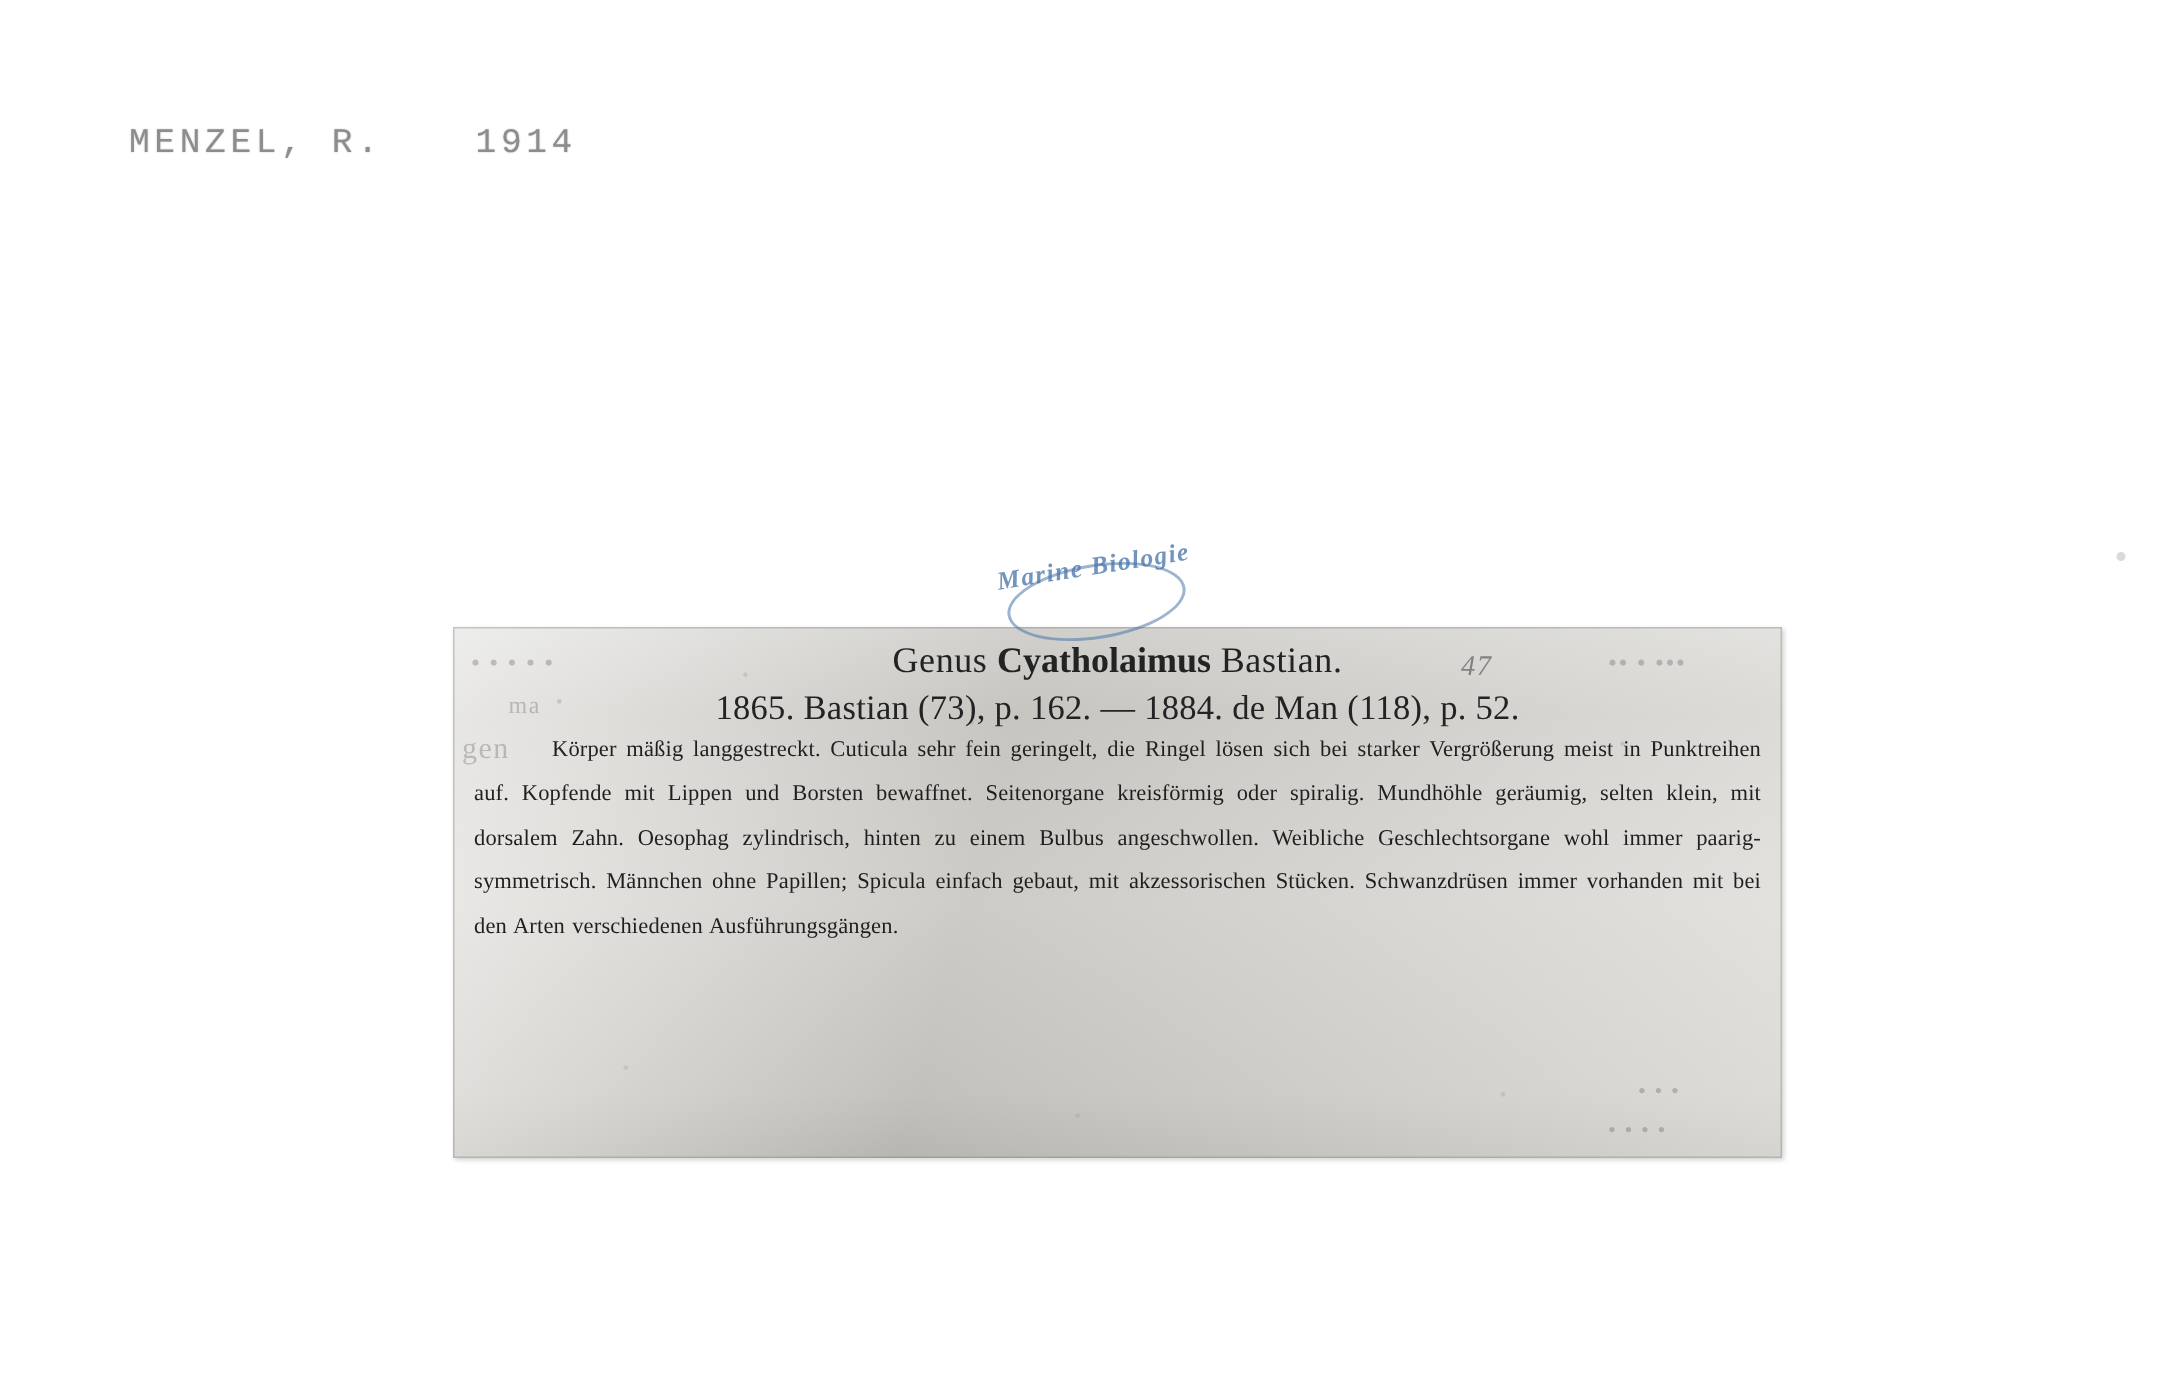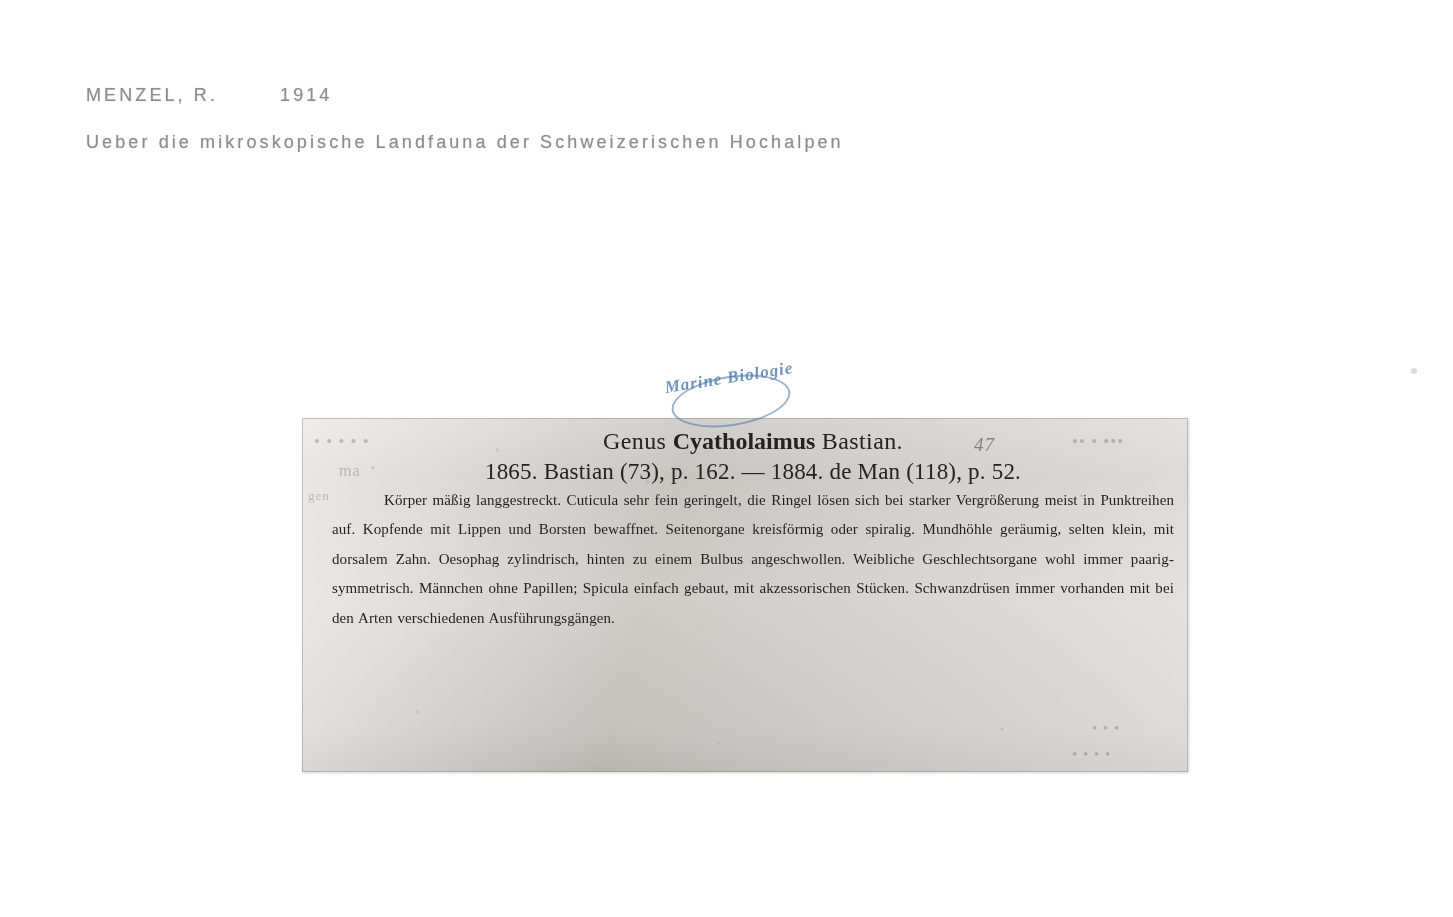--- a/index.html
+++ b/index.html
@@ -16,22 +16,22 @@
   }
 
   
   .typed-block {
     position: absolute;
     left: 86px;
     top: 72px;
     width: 1250px;
   }
   .typed-line {
-    font-family: Liberation Sans, sans-serif;
-    font-size: 18px;
+    font-family: Liberation Mono, monospace;
+    font-size: 23px;
     letter-spacing: 3.1px;
     color: #8d8d8d;
     white-space: pre;
     line-height: 47px;
     text-shadow: 0 0 1.2px #bdbdbd;
   }
   .typed-line .year {
     margin-left: 62px;
   }
 
@@ -69,30 +69,29 @@
     position: absolute;
     font-family: "Liberation Serif", serif;
     color: rgba(80,80,80,0.30);
     white-space: nowrap;
     pointer-events: none;
     letter-spacing: 1px;
   }
   .ghost.g1 { left: 12px;  top: 14px;  font-size: 17px; }
   .ghost.g2 { left: 770px; top: 14px;  font-size: 17px; }
   .ghost.g3 { left: 6px;   top: 44px;  font-size: 16px; margin-left: 31px; }
-  .ghost.g4 { left: 6px;   top: 70px;  font-size: 13px; }
+  .ghost.g4 { left: 6px;   top: 70px;  font-size: 20px; }
   .ghost.g5 { left: 672px; top: 16px;  font-size: 19px; color: rgba(60,60,60,0.55); font-style: italic;}
   .ghost.g6 { left: 790px; top: 302px; font-size: 15px; }
   .ghost.g7 { left: 770px; top: 328px; font-size: 15px; }
 
   .clip-inner {
     position: relative;
     padding: 10px 14px 0 14px;
     z-index: 2;
-    margin-left: 16px;
   }
 
   .clip-heading {
     font-family: "Liberation Serif", serif;
     font-size: 24px;
     color: #232323;
     text-align: center;
     letter-spacing: 0.4px;
     margin: 0 0 4px 0;
   }
@@ -164,21 +163,20 @@
     height: 6px;
     background: rgba(150,150,150,0.35);
     border-radius: 50%;
   }
 </style>
 </head>
 <body>
 
 <div class="typed-block">
   <div class="typed-line"><span>MENZEL, R.</span><span class="year">1914</span></div>
-  <div class="typed-line">Ueber die mikroskopische Landfauna der Schweizerischen Hochalpen</div>
 </div>
 
 <div class="page-speck"></div>
 
 <div class="clipping">
 
   <span class="ghost g1">• • •  • •</span>
   <span class="ghost g2">•• • •••</span>
   <span class="ghost g3">ma</span>
   <span class="ghost g4">gen</span>

